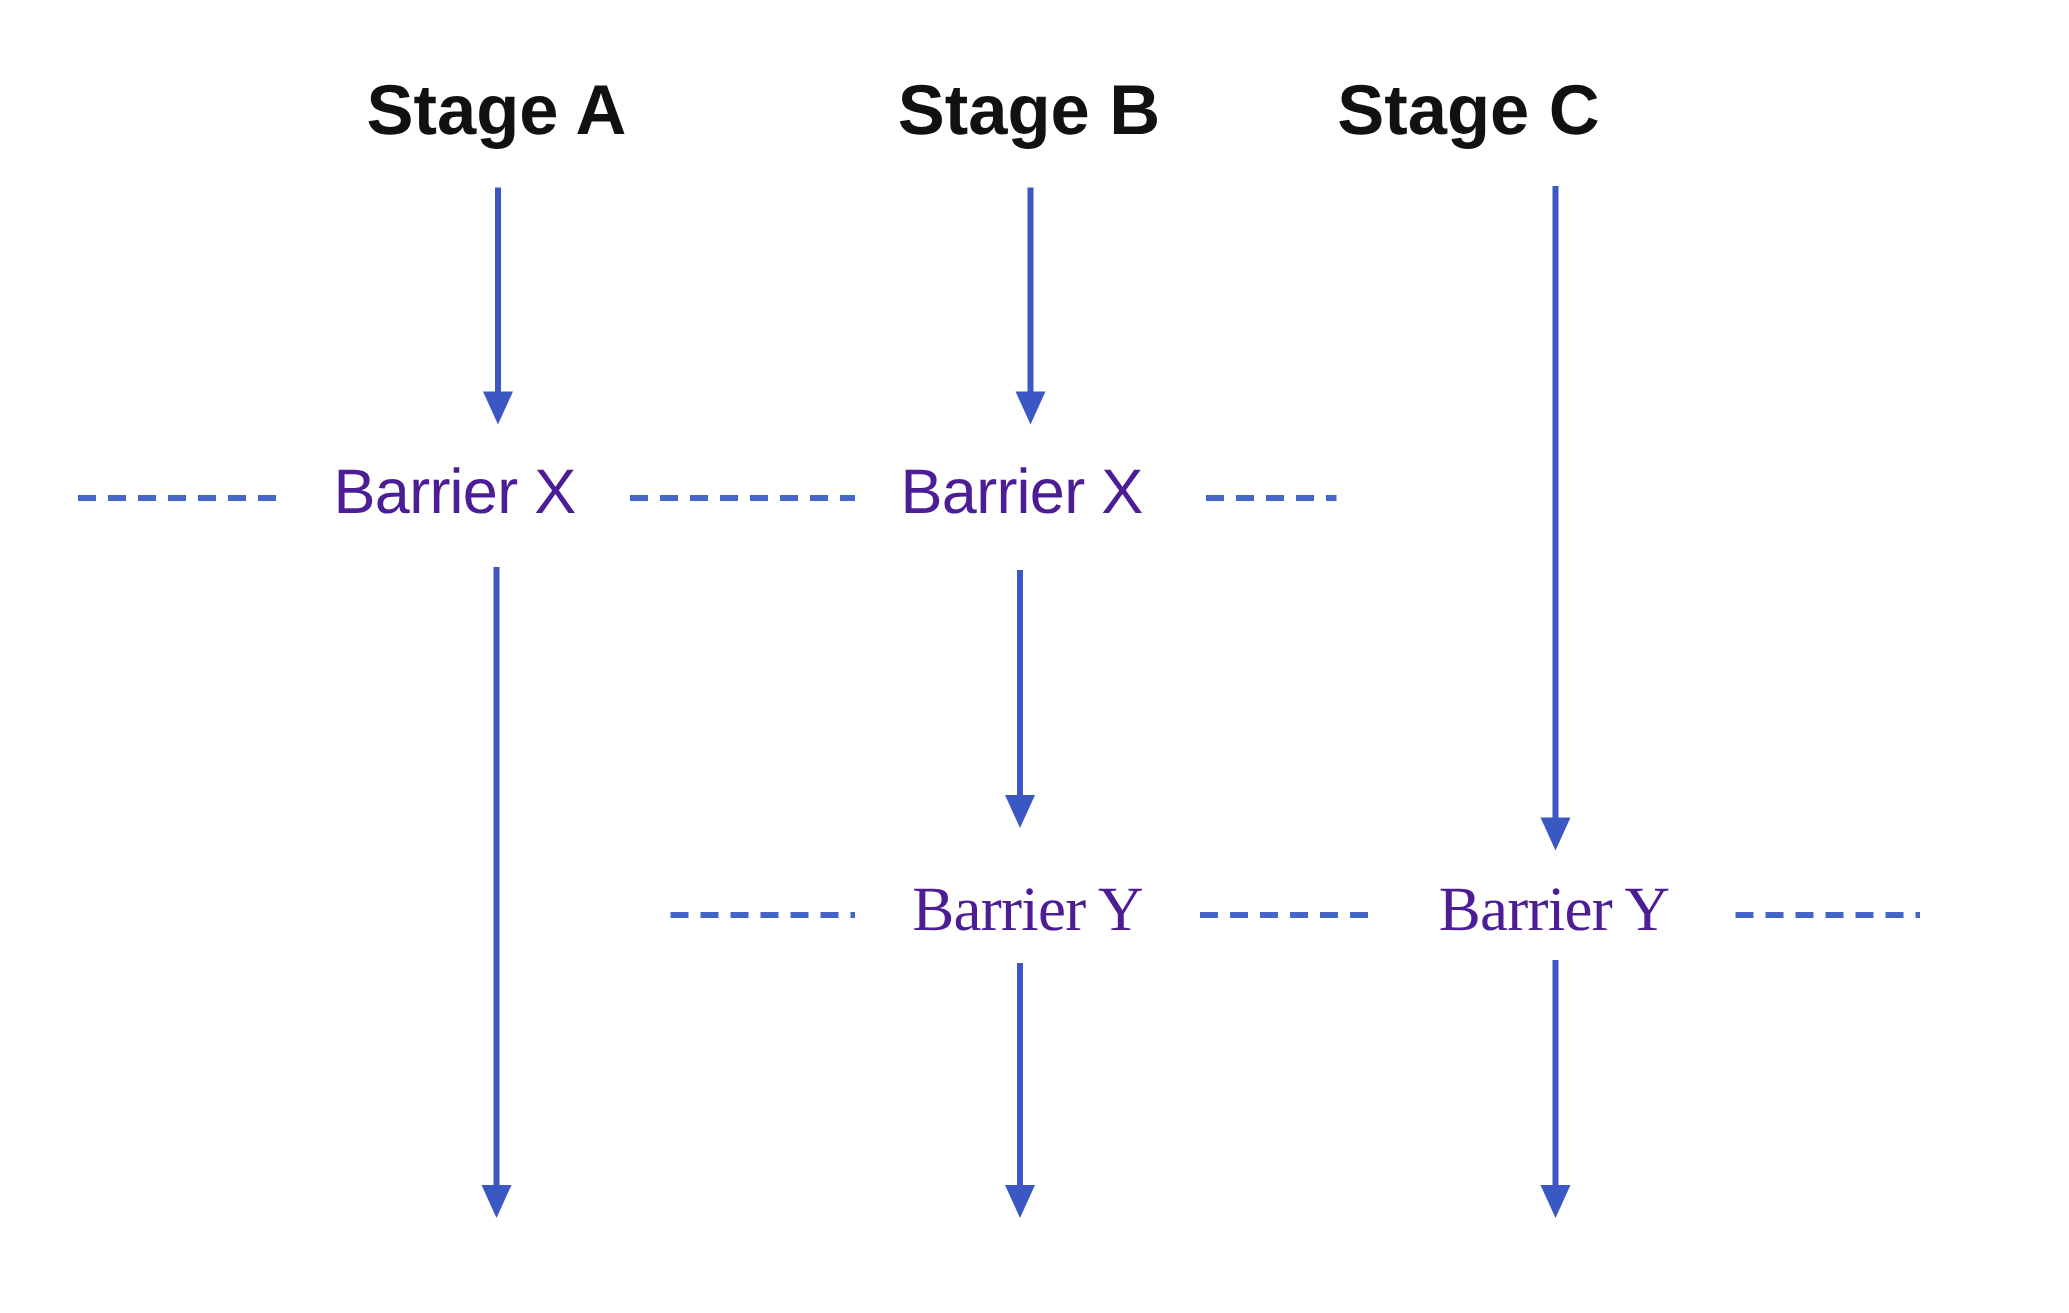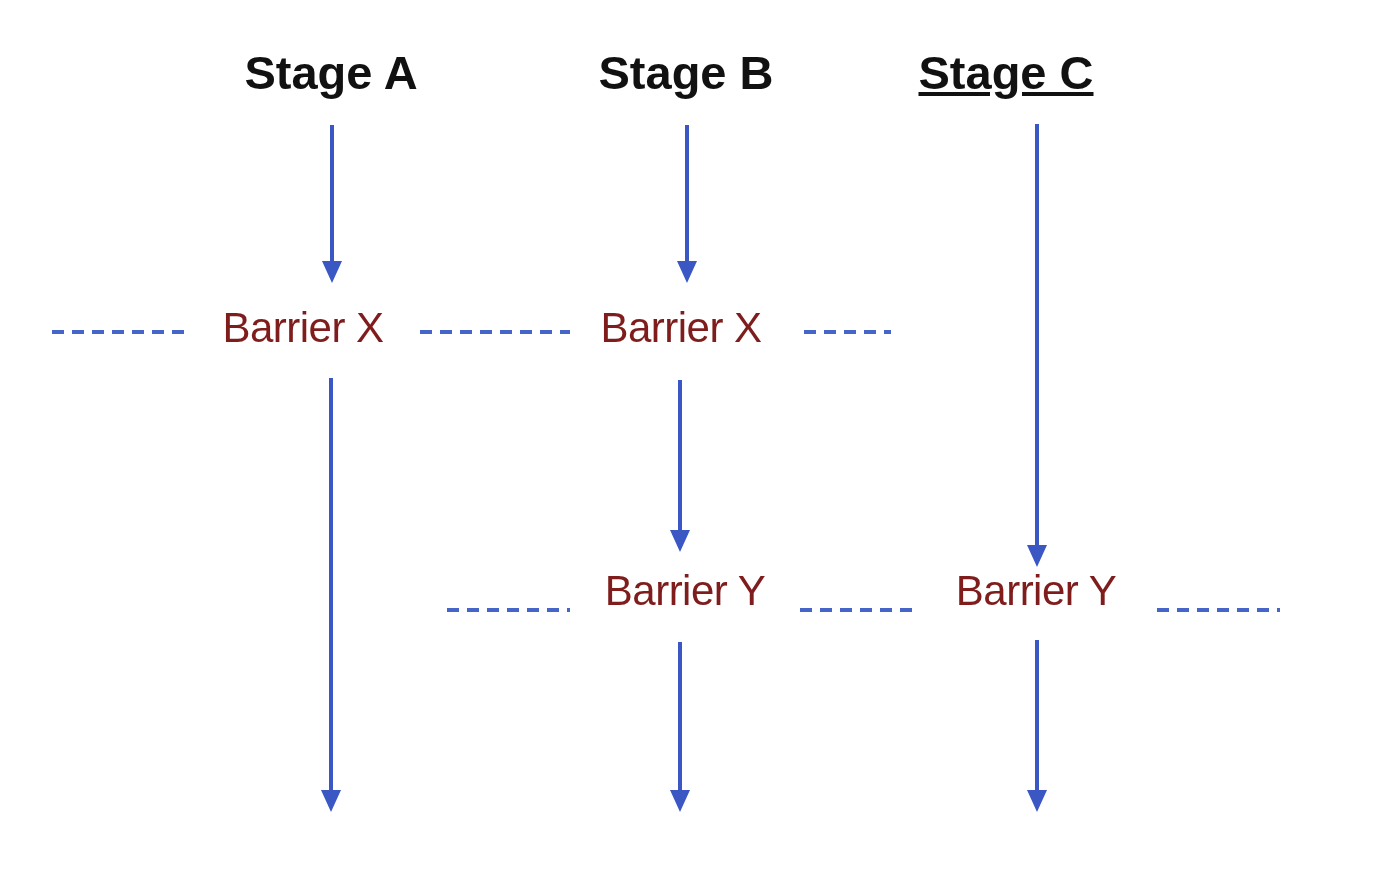--- a/index.html
+++ b/index.html
@@ -51,24 +51,24 @@
     font-size: 47px;
     font-weight: bold;
     line-height: 1;
     top: 49px;
   }
   .barrier-label {
     font-size: 42px;
     font-weight: 400;
     line-height: 1;
     letter-spacing: -0.5px;
-    color: #7f1d1d;
+    color: #4c1d95;
   }
   .barrier-x-row { top: 307px; }
-  .barrier-y-row { top: 570px; }
+  .barrier-y-row { top: 586px; font-family: Liberation Serif, serif; }
 </style>
 </head>
 <body>
 
 <div class="canvas">
 
   <svg class="arrows-layer" viewBox="0 0 1379 875" xmlns="http://www.w3.org/2000/svg">
 
     <line class="arrow-line" x1="332" y1="125" x2="332" y2="265"></line>
     <path class="arrow-head" d="M322,261 L342,261 L332,283 Z"></path>
@@ -91,21 +91,21 @@
     <line class="dash-line" x1="420" y1="332" x2="570" y2="332"></line>
     <line class="dash-line" x1="804" y1="332" x2="891" y2="332"></line>
 
     <line class="dash-line" x1="447" y1="610" x2="570" y2="610"></line>
     <line class="dash-line" x1="800" y1="610" x2="920" y2="610"></line>
     <line class="dash-line" x1="1157" y1="610" x2="1280" y2="610"></line>
   </svg>
 
   <div class="label stage-header" style="left: 331px;">Stage A</div>
   <div class="label stage-header" style="left: 686px;">Stage B</div>
-  <div class="label stage-header" style="left: 1006px; text-decoration: underline;">Stage C</div>
+  <div class="label stage-header" style="left: 979px;">Stage C</div>
 
   <div class="label barrier-label barrier-x-row" style="left: 303px;">Barrier X</div>
   <div class="label barrier-label barrier-x-row" style="left: 681px;">Barrier X</div>
 
   <div class="label barrier-label barrier-y-row" style="left: 685px;">Barrier Y</div>
   <div class="label barrier-label barrier-y-row" style="left: 1036px;">Barrier Y</div>
 
 </div>
 
 </body></html>

